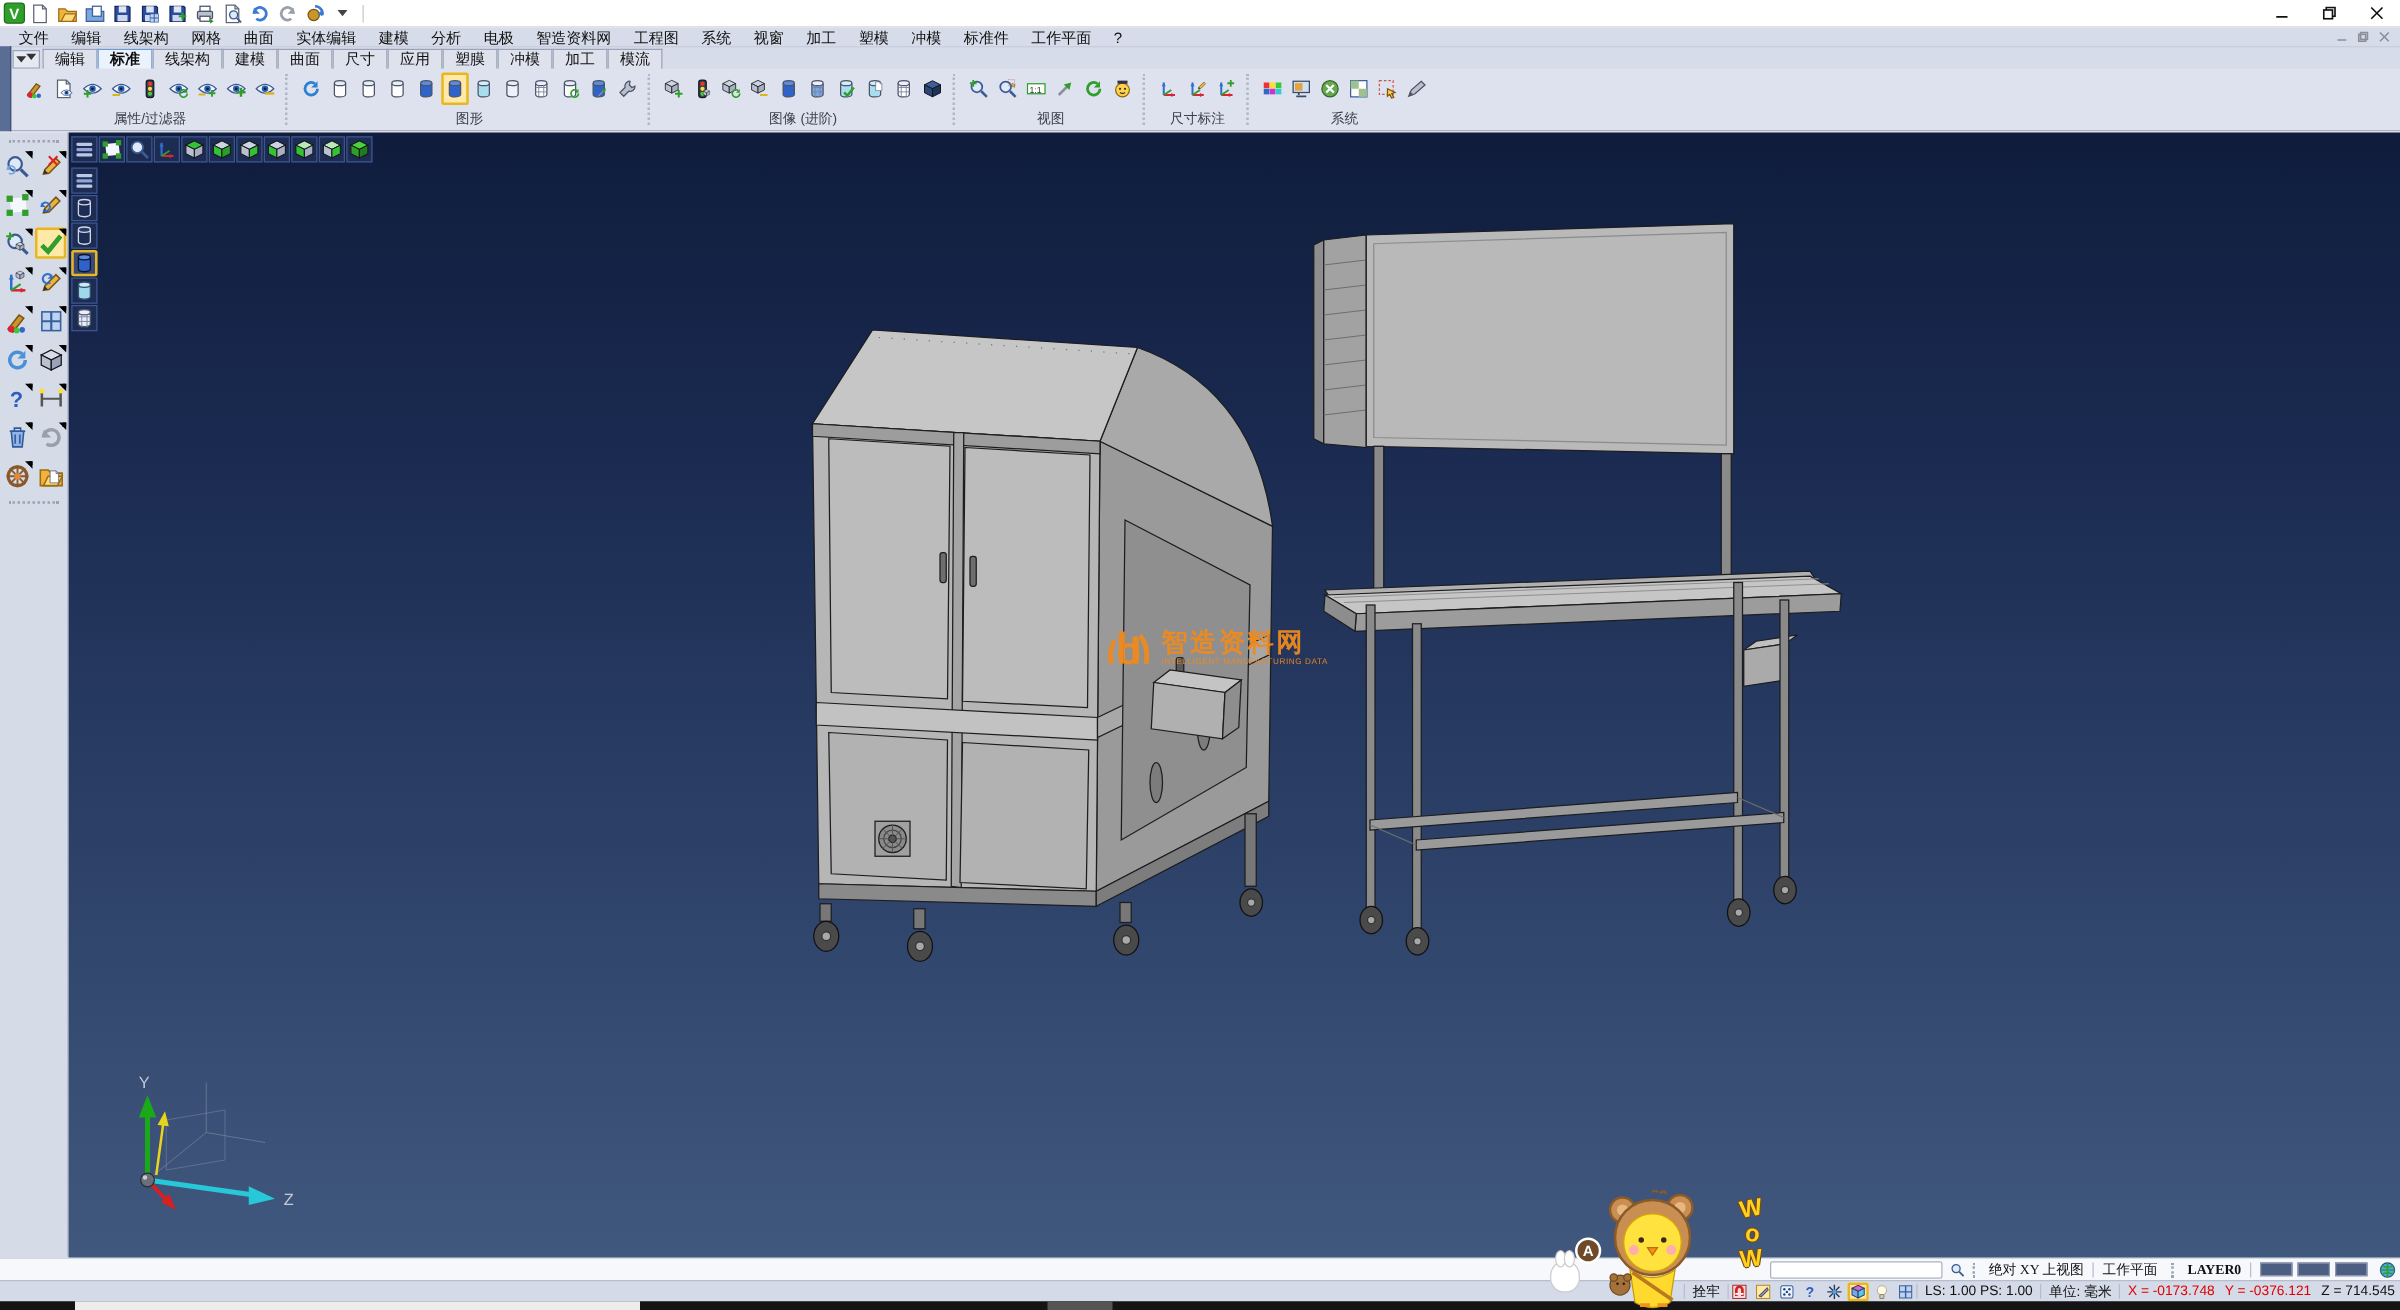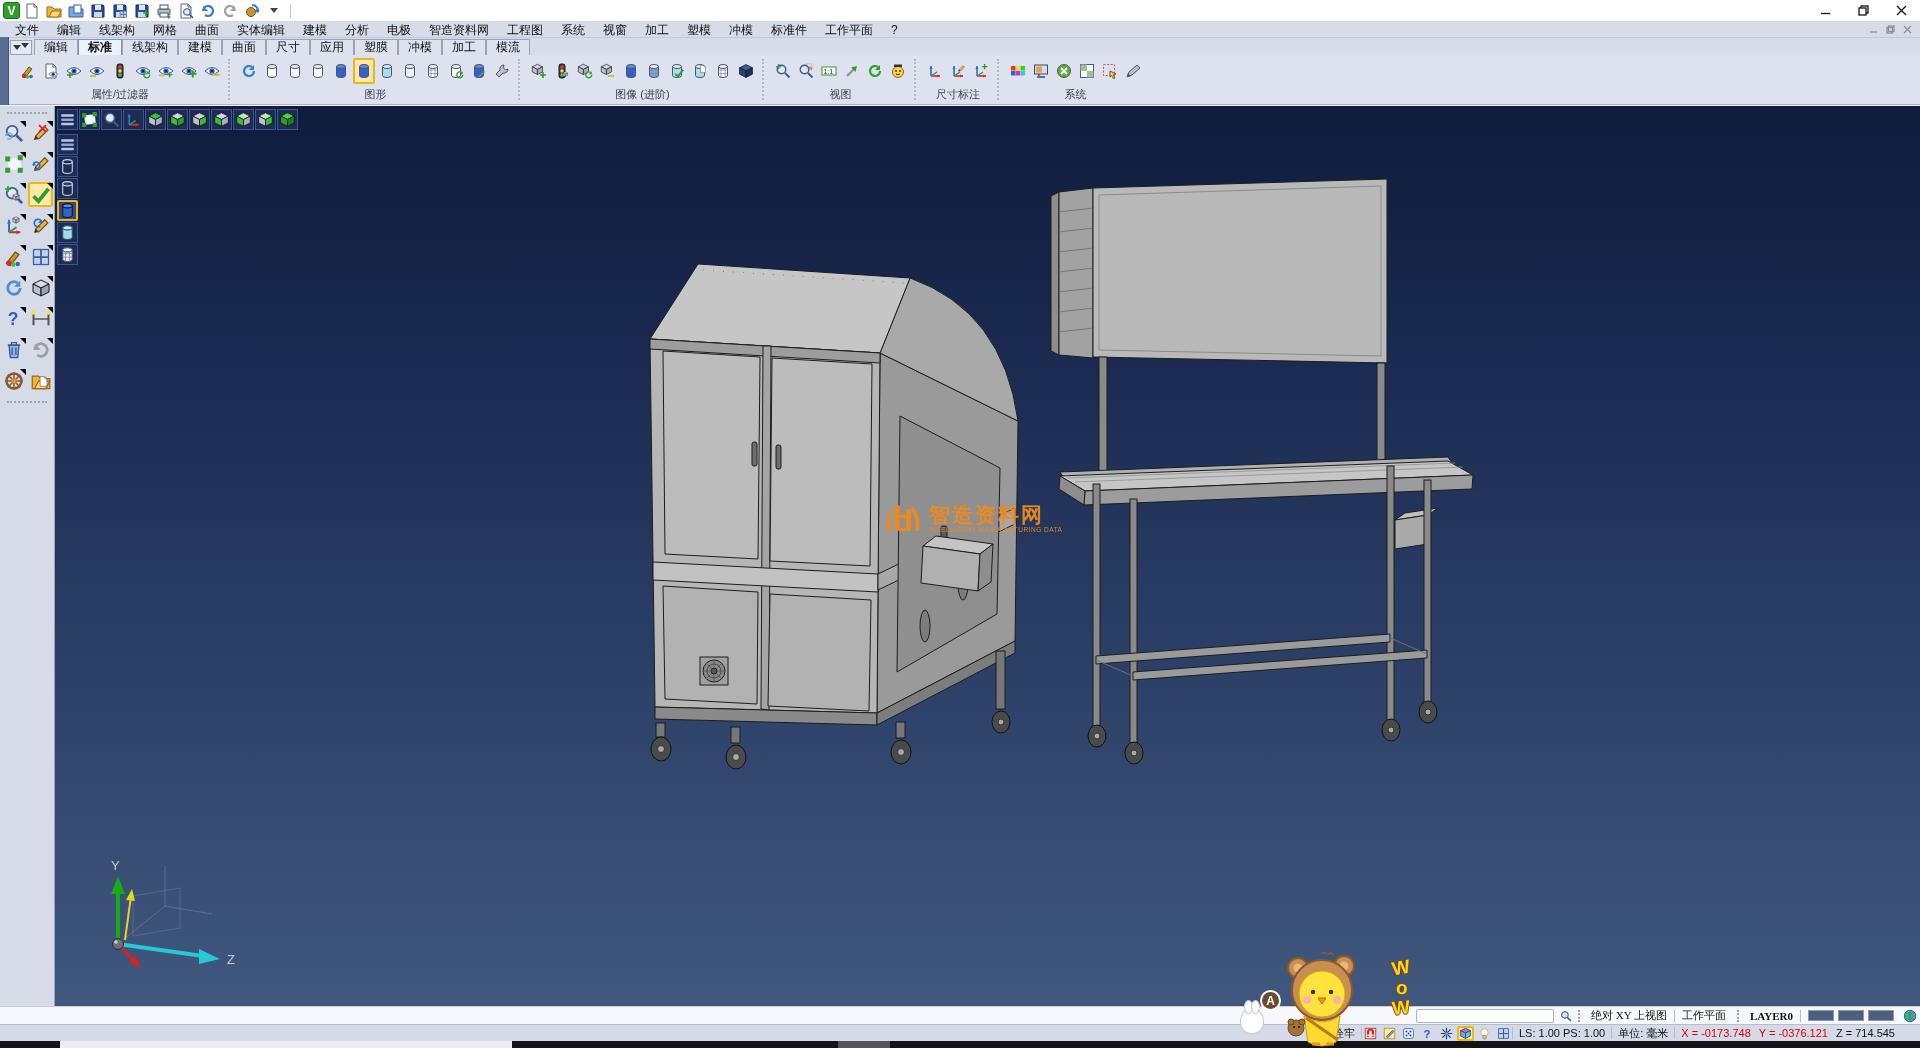--- a/index.html
+++ b/index.html
@@ -1201,21 +1201,21 @@
           <svg>
             <use href="#s-window"></use>
           </svg>
         </span>
     </span>
     <span class="vsep"></span>
     <span class="b2seg">LS: 1.00 PS: 1.00</span>
     <span class="vsep"></span>
     <span class="b2seg">单位: 毫米</span>
     <span class="vsep"></span>
-    <span class="b2seg" style="padding-right:25px">
+    <span class="b2seg" style="padding-right:4px">
       <span class="coordx">X = -0173.748</span>
       <span class="coordy">Y = -0376.121</span>
       <span class="coordz">Z = 714.545</span>
     </span>
   </div>
 
   <div class="sliver">
     <span class="lite"></span>
     <span class="gray"></span>
   </div>

